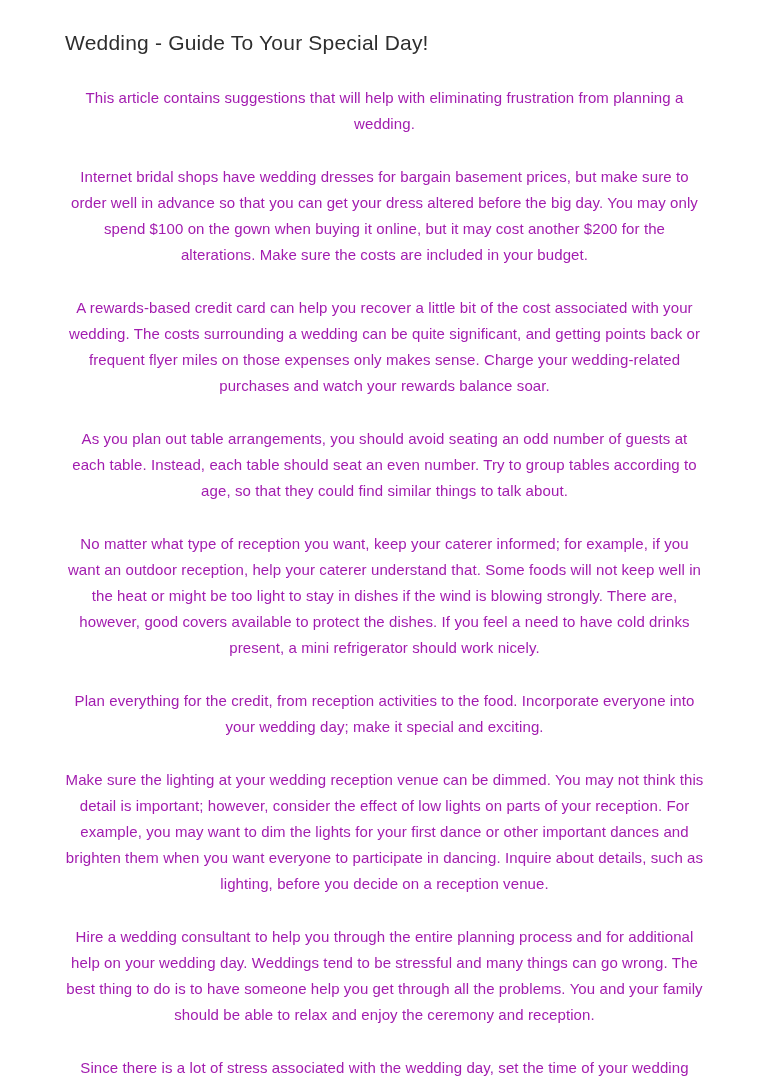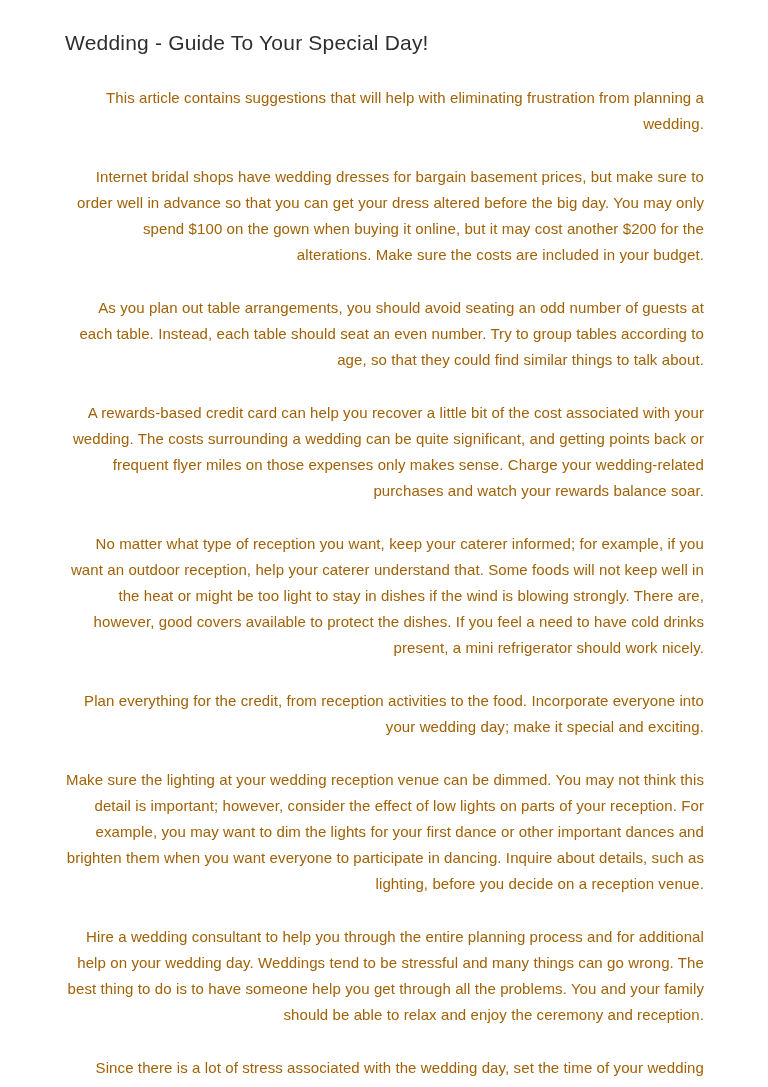--- a/index.html
+++ b/index.html
@@ -22,40 +22,40 @@
     font-size: 21px;
     font-weight: 400;
     color: #2e2e2e;
     margin: 0 0 30px 0;
     line-height: 1.2;
     letter-spacing: 0.2px;
   }
   .doc-paragraph {
     font-size: 15px;
     font-weight: 400;
-    color: #a16207;
+    color: #a21caf;
     line-height: 26px;
     margin: 0 0 27px 0;
-    text-align: right;
+    text-align: center;
     letter-spacing: 0.1px;
   }
 </style>
 </head>
 <body>
 
 <div class="page">
   <h1 class="doc-title">Wedding - Guide To Your Special Day!</h1>
 
   <p class="doc-paragraph">This article contains suggestions that will help with eliminating frustration from planning a wedding.</p>
 
   <p class="doc-paragraph">Internet bridal shops have wedding dresses for bargain basement prices, but make sure to order well in advance so that you can get your dress altered before the big day. You may only spend $100 on the gown when buying it online, but it may cost another $200 for the alterations. Make sure the costs are included in your budget.</p>
 
+  <p class="doc-paragraph">A rewards-based credit card can help you recover a little bit of the cost associated with your wedding. The costs surrounding a wedding can be quite significant, and getting points back or frequent flyer miles on those expenses only makes sense. Charge your wedding-related purchases and watch your rewards balance soar.</p>
+
   <p class="doc-paragraph">As you plan out table arrangements, you should avoid seating an odd number of guests at each table. Instead, each table should seat an even number. Try to group tables according to age, so that they could find similar things to talk about.</p>
-
-  <p class="doc-paragraph">A rewards-based credit card can help you recover a little bit of the cost associated with your wedding. The costs surrounding a wedding can be quite significant, and getting points back or frequent flyer miles on those expenses only makes sense. Charge your wedding-related purchases and watch your rewards balance soar.</p>
 
   <p class="doc-paragraph">No matter what type of reception you want, keep your caterer informed; for example, if you want an outdoor reception, help your caterer understand that. Some foods will not keep well in the heat or might be too light to stay in dishes if the wind is blowing strongly. There are, however, good covers available to protect the dishes. If you feel a need to have cold drinks present, a mini refrigerator should work nicely.</p>
 
   <p class="doc-paragraph">Plan everything for the credit, from reception activities to the food. Incorporate everyone into your wedding day; make it special and exciting.</p>
 
   <p class="doc-paragraph">Make sure the lighting at your wedding reception venue can be dimmed. You may not think this detail is important; however, consider the effect of low lights on parts of your reception. For example, you may want to dim the lights for your first dance or other important dances and brighten them when you want everyone to participate in dancing. Inquire about details, such as lighting, before you decide on a reception venue.</p>
 
   <p class="doc-paragraph">Hire a wedding consultant to help you through the entire planning process and for additional help on your wedding day. Weddings tend to be stressful and many things can go wrong. The best thing to do is to have someone help you get through all the problems. You and your family should be able to relax and enjoy the ceremony and reception.</p>
 
   <p class="doc-paragraph">Since there is a lot of stress associated with the wedding day, set the time of your wedding ceremony later in the day. This gives you the best opportunity to take care of everything without having to get up in the middle of the night constantly worrying. If your time allows, do something for yourself that is relaxing and calms your nerves.</p>

